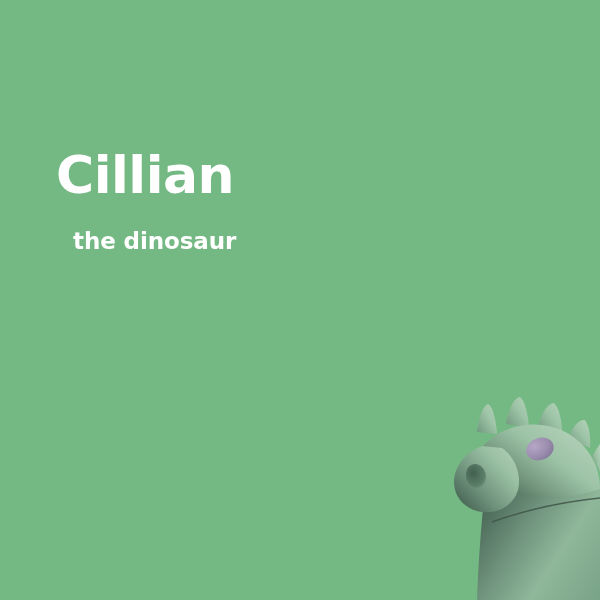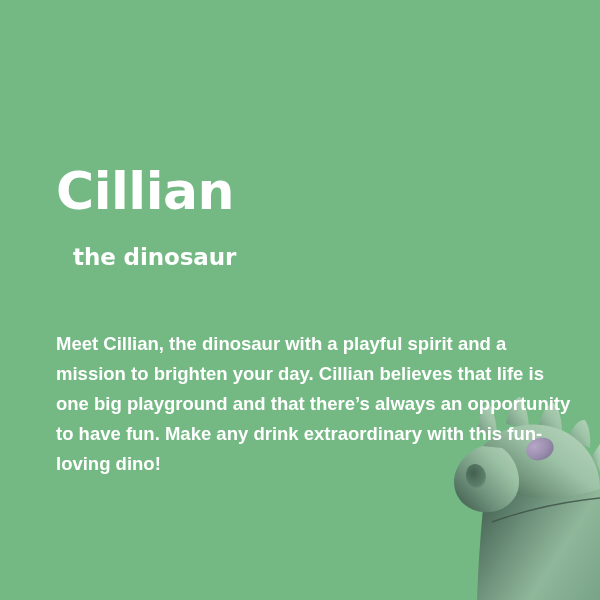--- a/index.html
+++ b/index.html
@@ -16,21 +16,21 @@
     width: 600px;
     height: 600px;
     overflow: hidden;
     background: #74b983;
   }
 
   
   .content {
     position: absolute;
     left: 56px;
-    top: 16px;
+    top: 0;
     width: 520px;
     z-index: 5;
   }
   .title {
     margin: 0;
     padding-top: 148px;
     font-family: "DejaVu Sans", sans-serif;
     font-size: 52px;
     line-height: 1.05;
     font-weight: 700;
@@ -74,21 +74,20 @@
   }
 </style>
 </head>
 <body>
 
 <div class="card" style="background: rgb(116, 185, 131); color: rgb(255, 255, 255);">
 
   <div class="content">
     <h1 class="title">Cillian</h1>
     <h2 class="subtitle">the dinosaur</h2>
-    <p class="description">Meet Cillian, the dinosaur with a playful spirit and a mission to brighten your day. Cillian believes that life is one big playground and that there’s always an opportunity to have fun. Make any drink extraordinary with this fun-loving dino!</p>
   </div>
 
   <div class="dino">
     <svg viewBox="0 0 180 210" xmlns="http://www.w3.org/2000/svg">
       <defs>
         <linearGradient id="gHead" x1="0.05" y1="0.75" x2="0.85" y2="0.1">
           <stop offset="0" stop-color="#4f6f5c"></stop>
           <stop offset="0.28" stop-color="#76997f"></stop>
           <stop offset="0.60" stop-color="#9cc2a6"></stop>
           <stop offset="1" stop-color="#b3d1b8"></stop>

